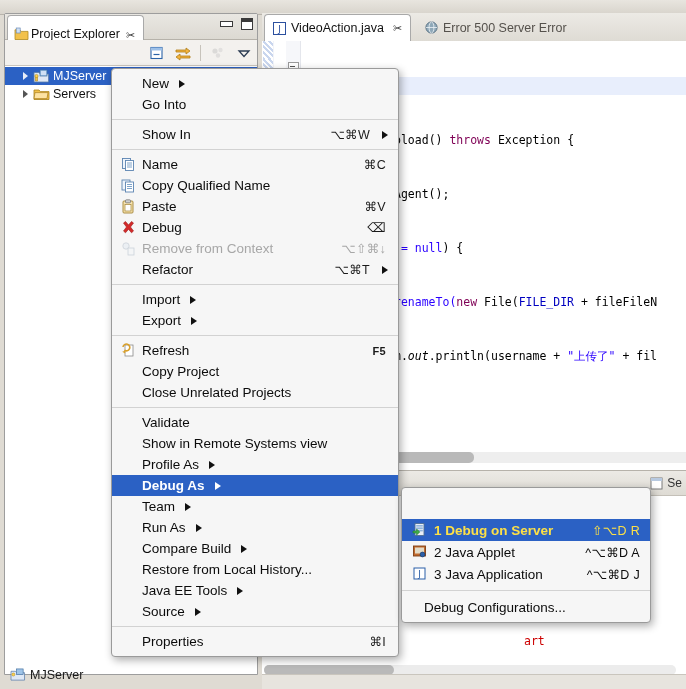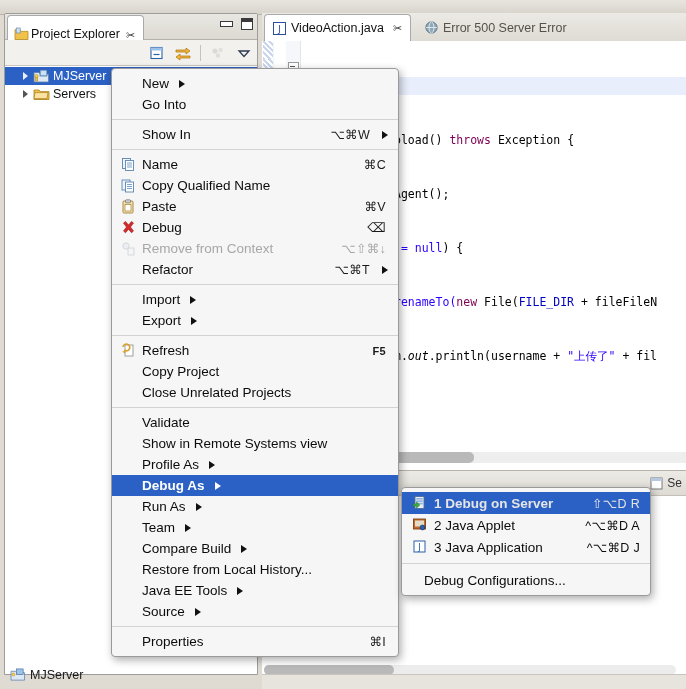--- a/index.html
+++ b/index.html
@@ -257,21 +257,21 @@
     padding: 4px 0;
     box-sizing: border-box;
     z-index: 60;
   }
   .smi {
     position: relative; height: 22px;
     display: flex; align-items: center;
     padding: 0 10px 0 32px;
     font-size: 13.5px; color: #0b0b0b; white-space: nowrap;
   }
-  .smi.sel { background: #2b61c4; color: #e5e5e5; }
+  .smi.sel { background: #2b61c4; color: #fde047; margin-top: 27px; }
   .smi .accel {
     margin-left: auto; font-size: 12.5px; letter-spacing: 0.3px;
   }
   .smi .micon { position: absolute; left: 10px; top: 3px; width: 15px; height: 15px; }
 
   
   svg { display: block; }
 </style>
 </head>
 <body>
@@ -362,20 +362,21 @@
             <rect x="1" y="1" width="11" height="3" fill="#b7c9e0"></rect>
           </svg>
         </span>
         <span style="font-size:12px;color:#333;">Se</span>
       </span>
     </div>
 
     <div class="console-text">
       <div style="padding-left:248px;">alMa</div>
       <div style="padding-left:248px;">cket</div>
+      <div style="padding-left:260px;">art</div>
       
       
       
     </div>
 
     <div class="hscroll">
       <div class="thumb"></div>
     </div>
     <div class="bottom-bar" style="left:0;"></div>
   </div>
@@ -593,25 +594,25 @@
     </div>
     <div class="mi">
       <span class="lbl">Profile As</span>
       <span class="sub"></span>
     </div>
     <div class="mi sel">
       <span class="lbl" style="font-weight:bold">Debug As</span>
       <span class="sub"></span>
     </div>
     <div class="mi">
+      <span class="lbl">Team</span>
+      <span class="sub"></span>
+    </div>
+    <div class="mi">
       <span class="lbl">Run As</span>
-      <span class="sub"></span>
-    </div>
-    <div class="mi">
-      <span class="lbl">Team</span>
       <span class="sub"></span>
     </div>
     <div class="mi">
       <span class="lbl">Compare Build</span>
       <span class="sub"></span>
     </div>
     <div class="mi">
       <span class="lbl">Restore from Local History...</span>
     </div>
     <div class="mi">

